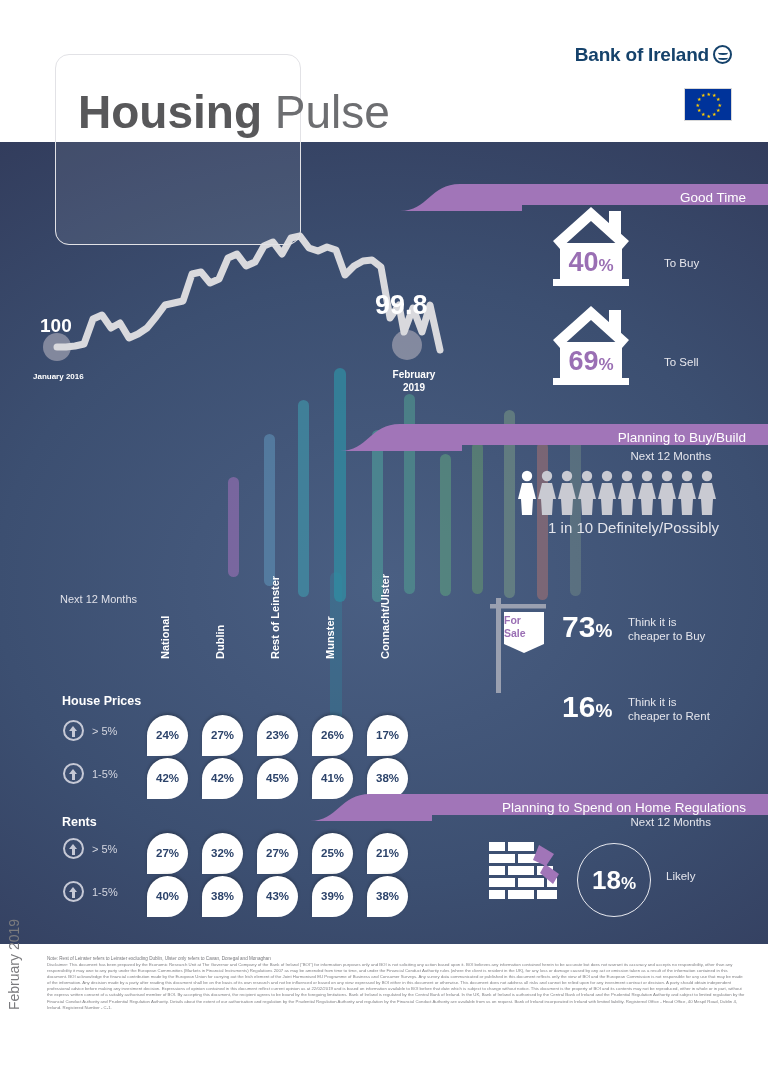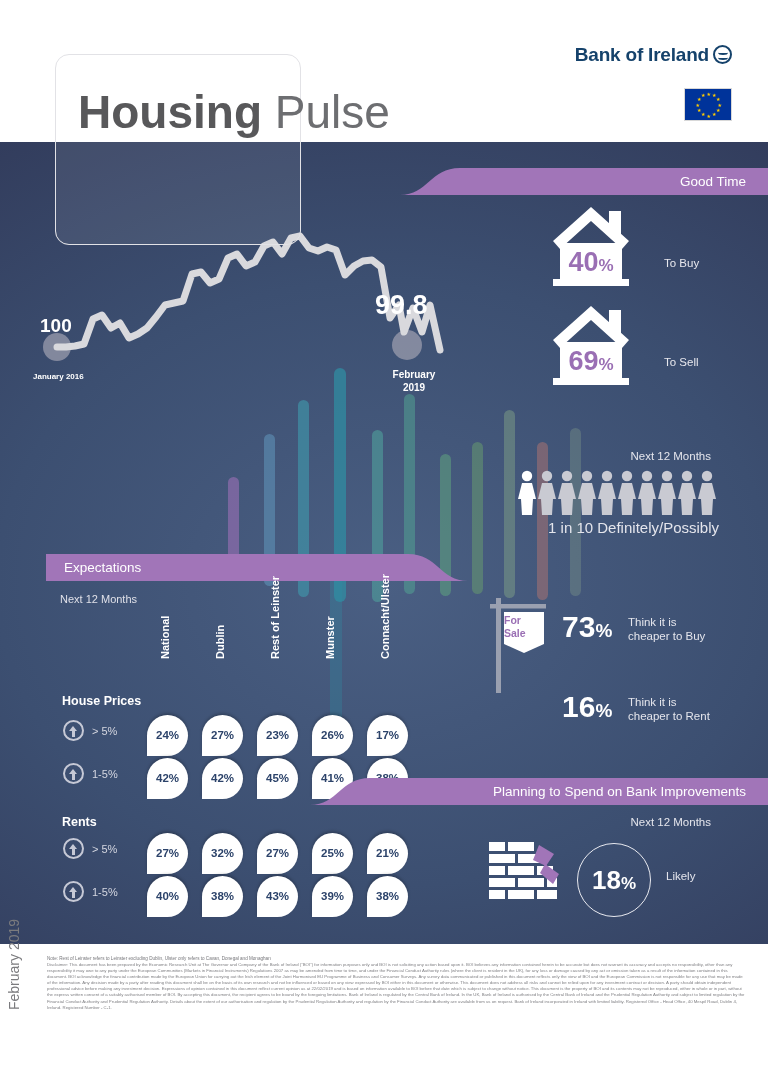--- a/index.html
+++ b/index.html
@@ -63,23 +63,23 @@
     position:absolute; left:55px; top:-88px; width:246px; height:191px;
     border:1px solid rgba(255,255,255,.16); border-radius:14px;
     background:rgba(255,255,255,.08);
   }
 
   
   .bar{ position:absolute; border-radius:6px; }
 
   
   .banner{
-    position:absolute; height:27px; background:#a175b8;
+    position:absolute; height:21px; background:#a175b8;
     color:#ffffff; font-size:13.5px; line-height:27px;
-    text-align:right; padding-right:22px; white-space:nowrap;
+    text-align:right; padding-right:22px; white-space:nowrap;margin-top:16px;
   }
   .banner .swoop{
     position:absolute; left:-120px; top:0; width:122px; height:27px;
     overflow:hidden;
   }
   .banner .swoop svg{ display:block; }
 
   
   #pulse{ position:absolute; left:0; top:0; width:470px; height:260px; }
   #lbl-100{
@@ -267,20 +267,28 @@
       <path d="M42 6 L80 40 L73 48 L42 20 L11 48 L4 40 Z" fill="#fff"></path>
       <rect x="11" y="42" width="62" height="36" fill="#fff"></rect>
       <rect x="4" y="78" width="76" height="7" fill="#fff"></rect>
     </svg>
     <div class="house-pct">
       <span>69</span><span class="sm">%</span>
     </div>
   </div>
   <div class="house-label" style="left:664px;top:214px;">To Sell</div>
 
+  <div class="banner" style="left:460px;top:266px;width:308px;">
+    <div class="swoop">
+      <svg width="122" height="27" viewBox="0 0 122 27">
+          <path d="M122 0 H60 C30 0 28 27 0 27 H122 Z" fill="#a175b8"></path>
+        </svg>
+    </div>
+    <span>Planning to Buy/Build</span>
+  </div>
   <div style="position:absolute;right:57px;top:308px;font-size:11.5px;color:#e4e5ec;">Next 12 Months</div>
 
   <div id="people-row" style="position:absolute;left:518px;top:328px;width:200px;height:46px;">
     <svg width="200" height="46" viewBox="0 0 200 46">
       <g fill="#ffffff">
         <circle cx="9" cy="6" r="5.2"></circle>
           <path d="M4 13 h10 l4 16 h-3 l-1 16 h-10 l-1 -16 h-3 Z"></path>
       </g>
       <g fill="#c9cad2">
         <circle cx="29" cy="6" r="5.2"></circle>
@@ -299,28 +307,20 @@
           <path d="M144 13 h10 l4 16 h-3 l-1 16 h-10 l-1 -16 h-3 Z"></path>
         <circle cx="169" cy="6" r="5.2"></circle>
           <path d="M164 13 h10 l4 16 h-3 l-1 16 h-10 l-1 -16 h-3 Z"></path>
         <circle cx="189" cy="6" r="5.2"></circle>
           <path d="M184 13 h10 l4 16 h-3 l-1 16 h-10 l-1 -16 h-3 Z"></path>
       </g>
     </svg>
   </div>
   <div style="position:absolute;right:49px;top:377px;font-size:15px;color:#e4e5ec;">1 in 10 Definitely/Possibly</div>
 
-  <div class="banner" style="left:46px;top:412px;width:300px;text-align:left;padding-left:18px;">
-    <span>Expectations</span>
-    <div style="position:absolute;right:-122px;top:0;width:122px;height:27px;">
-      <svg width="122" height="27" viewBox="0 0 122 27">
-          <path d="M0 0 H62 C92 0 94 27 122 27 H0 Z" fill="#a175b8"></path>
-        </svg>
-    </div>
-  </div>
 
 
   <div id="exp-next">Next 12 Months</div>
 
   <div class="colhead" style="left:171px;top:505px;">National</div>
   <div class="colhead" style="left:226px;top:505px;">Dublin</div>
   <div class="colhead" style="left:281px;top:505px;">Rest of Leinster</div>
   <div class="colhead" style="left:336px;top:505px;">Munster</div>
   <div class="colhead" style="left:391px;top:505px;">Connacht/Ulster</div>
 
@@ -426,21 +426,21 @@
     <span>Think it is</span><br>
     <span>cheaper to Rent</span>
   </div>
 
   <div class="banner" style="left:430px;top:636px;width:338px;">
     <div class="swoop">
       <svg width="122" height="27" viewBox="0 0 122 27">
           <path d="M122 0 H60 C30 0 28 27 0 27 H122 Z" fill="#a175b8"></path>
         </svg>
     </div>
-    <span>Planning to Spend on Bank Improvements</span>
+    <span>Planning to Spend on Home Regulations</span>
   </div>
 </div>
 
 <div style="position:absolute;right:57px;top:816px;font-size:11.5px;color:#e4e5ec;z-index:5;">Next 12 Months</div>
 
 <div style="position:absolute;left:487px;top:840px;width:86px;height:82px;z-index:5;">
   <svg width="86" height="82" viewBox="0 0 86 82">
     <g fill="#ffffff">
       <rect x="2" y="2" width="16" height="9"></rect>
         <rect x="21" y="2" width="26" height="9"></rect>

